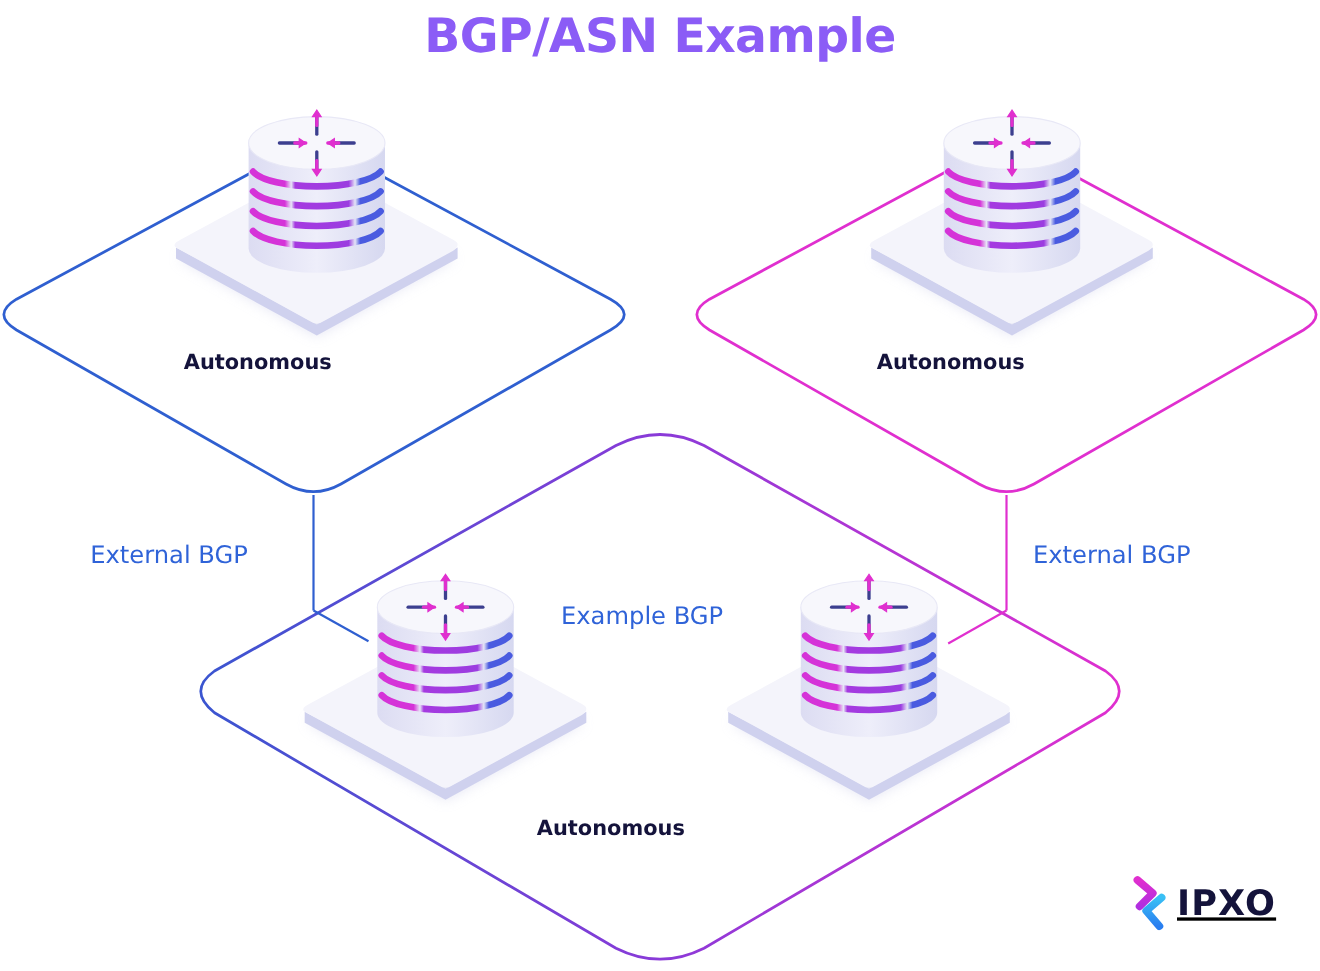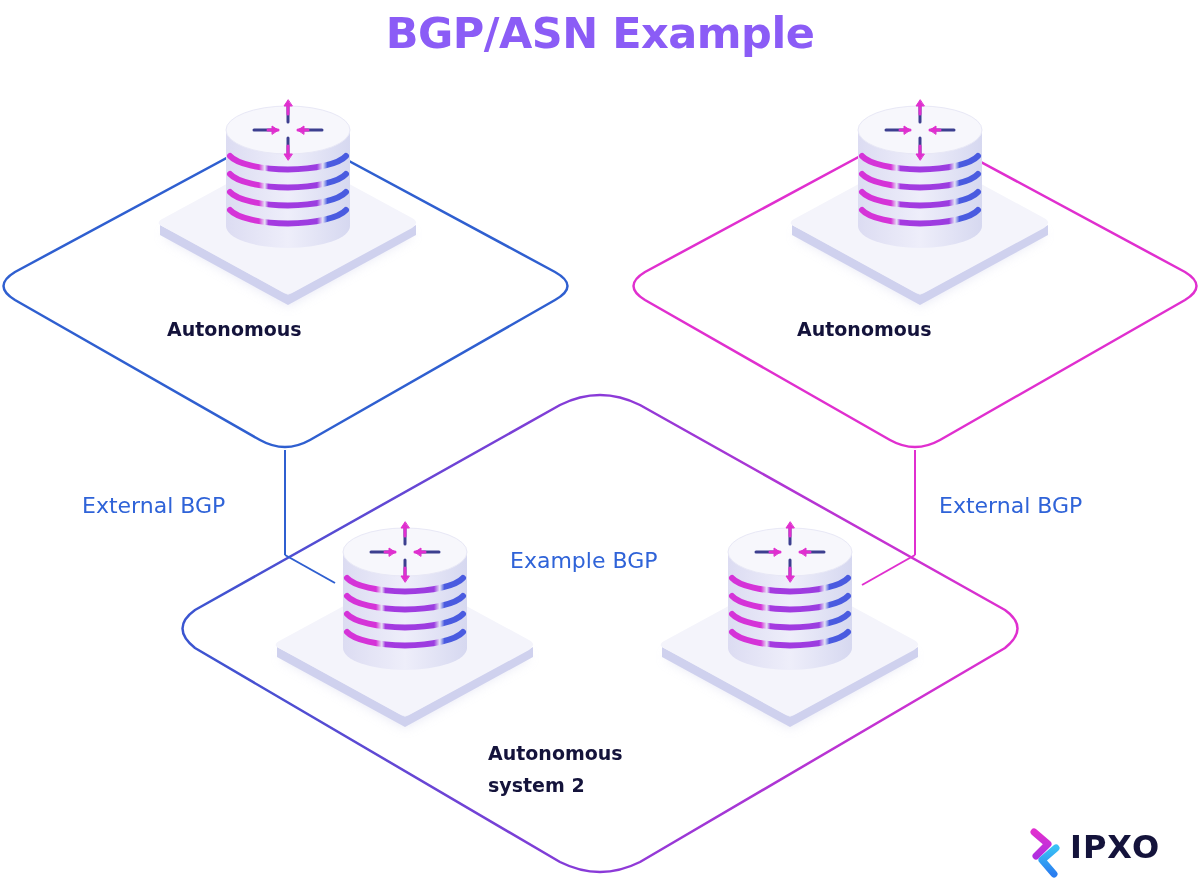--- a/index.html
+++ b/index.html
@@ -1,21 +1,21 @@
 <!DOCTYPE html>
 <html><head>
 <meta charset="utf-8">
 <style>
   html, body { margin: 0; padding: 0; background: #ffffff; }
   body { width: 1200px; height: 883px; position: relative; overflow: hidden; font-family: "DejaVu Sans", "Liberation Sans", sans-serif; }
   .title { position: absolute; left: 0; top: 8px; width: 1200px; text-align: center; font-size: 43px; font-weight: 700; color: #8b5cf6; letter-spacing: -0.5px; }
   svg.diagram { position: absolute; left: 0; top: 0; }
   .as-label { position: absolute; width: 240px; text-align: left; font-size: 19px; font-weight: 700; color: #14133b; line-height: 32px; }
   .bgp-label { position: absolute; font-size: 22px; font-weight: 400; color: #2f63d8; white-space: nowrap; }
-  .logo { position: absolute; left: 1028px; top: 828px; display: flex; align-items: flex-start; }
+  .logo { position: absolute; left: 1028px; top: 796px; display: flex; align-items: center; text-decoration: underline; }
   .logo-text { font-size: 32px; font-weight: 700; color: #14133b; margin-left: 8px; letter-spacing: 1px; }
 </style>
 </head>
 <body>
 
 <div class="title">BGP/ASN Example</div>
 
 <svg class="diagram" width="1200" height="883" viewBox="0 0 1200 883">
   <defs>
     <linearGradient id="as2grad" x1="0" y1="0" x2="1" y2="0">
@@ -107,21 +107,20 @@
 </svg>
 
 <div class="as-label" style="left:167px; top:313px;">
   <div>Autonomous</div>
 </div>
 <div class="as-label" style="left:797px; top:313px;">
   <div>Autonomous</div>
 </div>
 <div class="as-label" style="left:488px; top:737px;">
   <div>Autonomous</div>
-  <div>system 2</div>
 </div>
 
 <div class="bgp-label" style="left:82px; top:493px;">External BGP</div>
 <div class="bgp-label" style="left:939px; top:493px;">External BGP</div>
 <div class="bgp-label" style="left:510px; top:548px;">Example BGP</div>
 
 <div class="logo">
   <svg width="34" height="50" viewBox="0 0 34 50">
     <defs>
       <linearGradient id="lg1" x1="0" y1="0" x2="0" y2="1">

